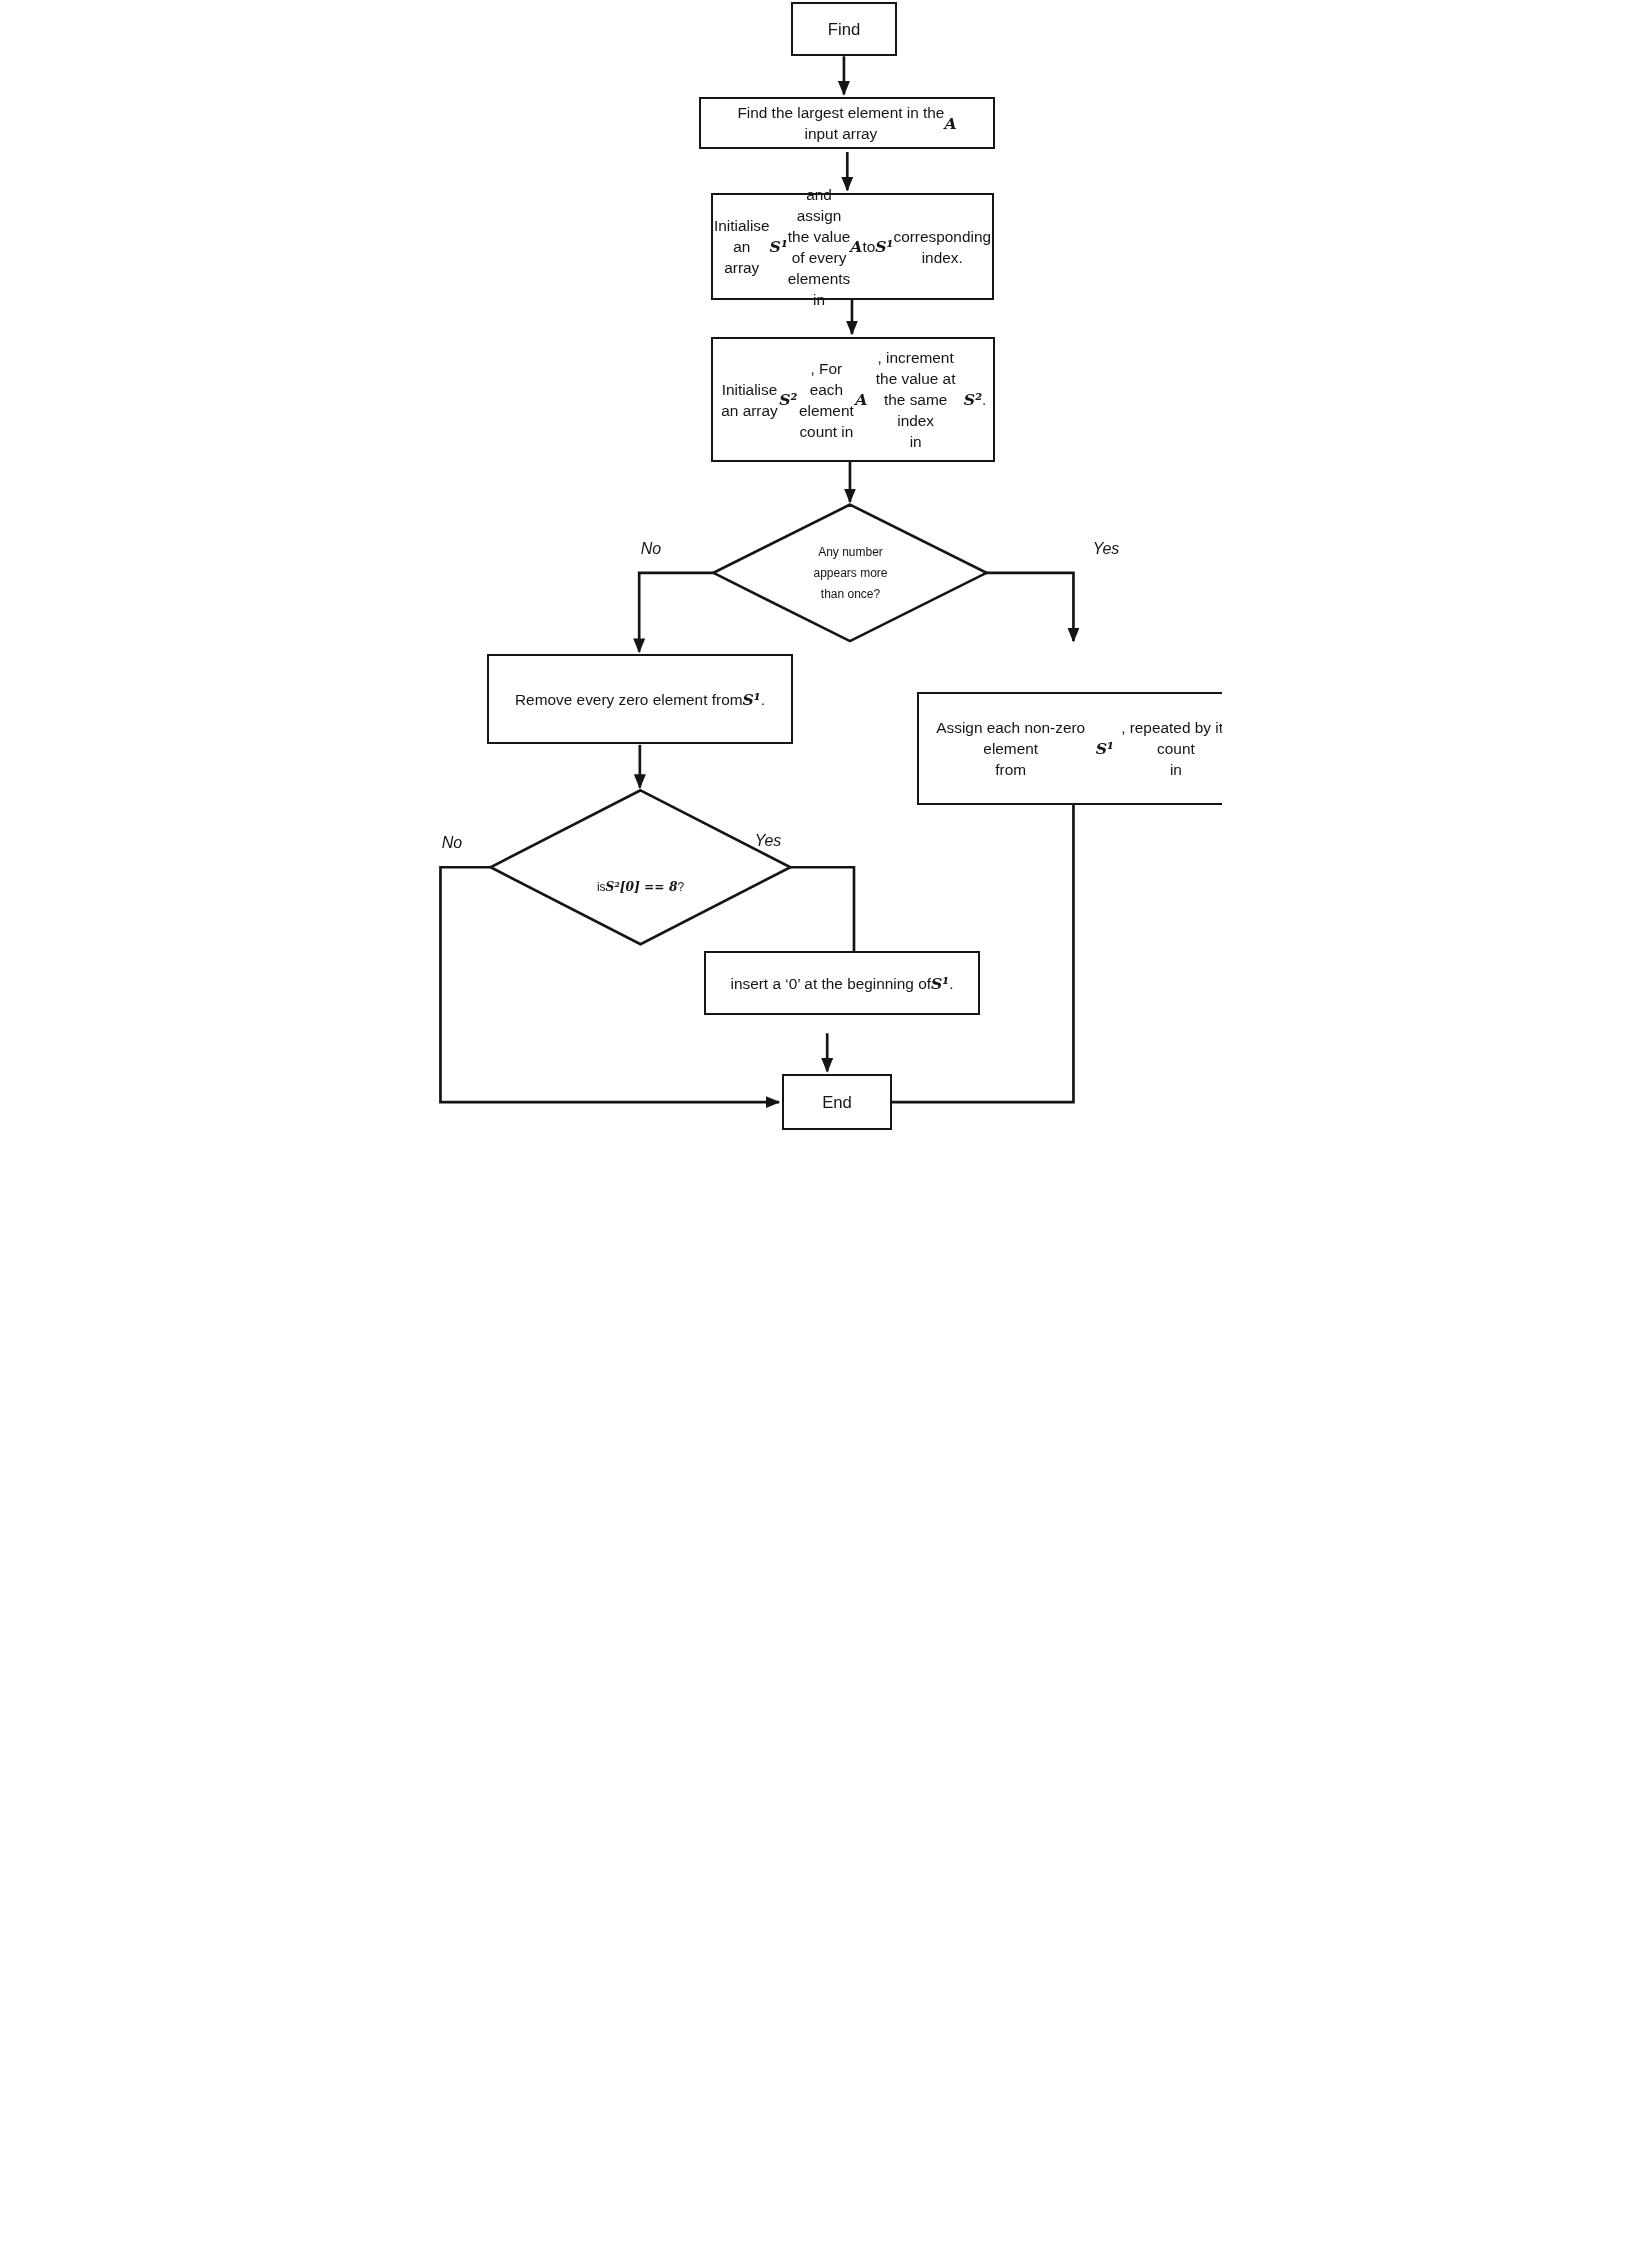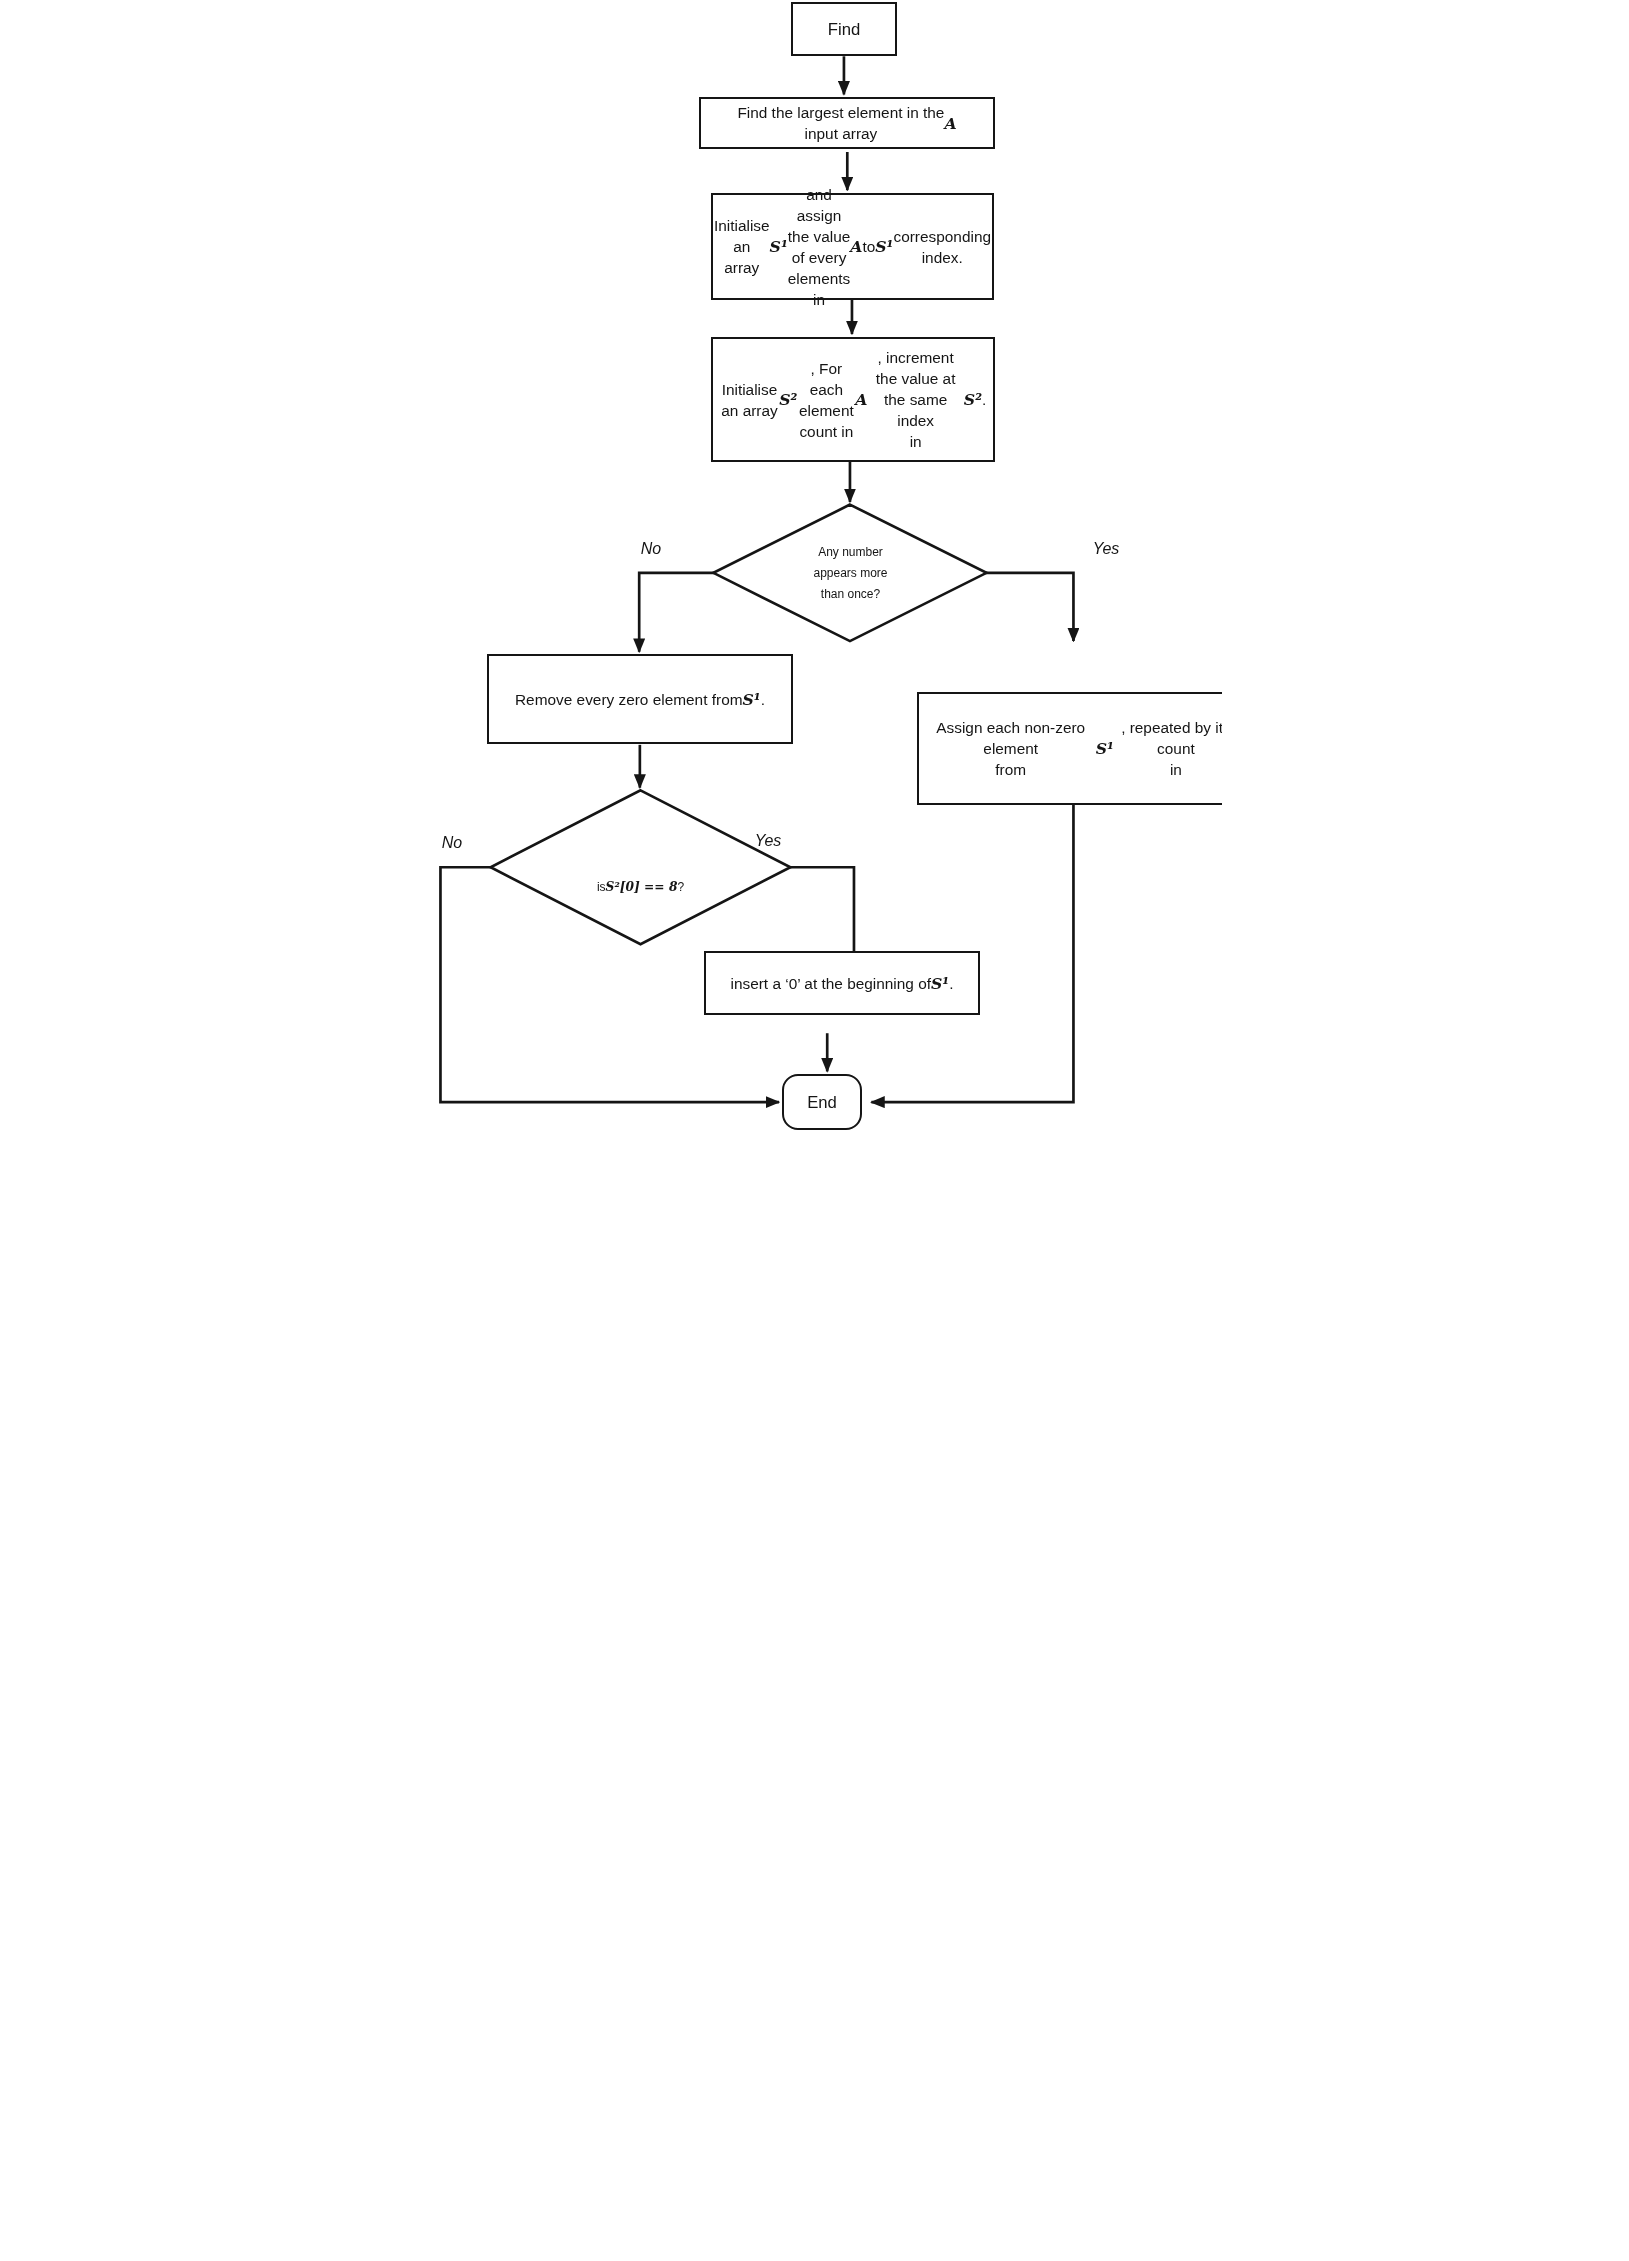--- a/index.html
+++ b/index.html
@@ -115,21 +115,21 @@
 
   <div class="node" style="left:80px; top:654px; width:306px; height:90px;">Remove every zero element from
 <span class="math">S¹</span>.</div>
 
   <div class="node" style="left:510px; top:644px; width:352px; height:113px;margin-top:48px;">Assign each non-zero element
 from <span class="math">S¹</span>, repeated by its count
 in <span class="math">S²</span>.</div>
 
   <div class="node" style="left:284px; top:951px; width:276px; height:64px;margin-left:13px;">insert a ‘0’ at the beginning of <span class="math">S¹</span>.</div>
 
-  <div class="node terminator" style="left:375px; top:1074px; width:80px; height:56px;border-radius:16px;">End</div>
+  <div class="node terminator" style="left:375px; top:1074px; width:110px; height:56px;">End</div>
 
   <div class="dlabel" style="left:343px; top:533px; width:201px; height:80px;">Any number
 appears more
 than once?</div>
 
   <div class="dlabel" style="left:133px; top:867px; width:201px; height:40px;">is <span class="math">S²[0] == 8</span>?</div>
 
   <div class="branch-label" style="left:244px; top:549px;">No</div>
   <div class="branch-label" style="left:699px; top:549px;">Yes</div>
   <div class="branch-label" style="left:45px; top:843px;">No</div>

